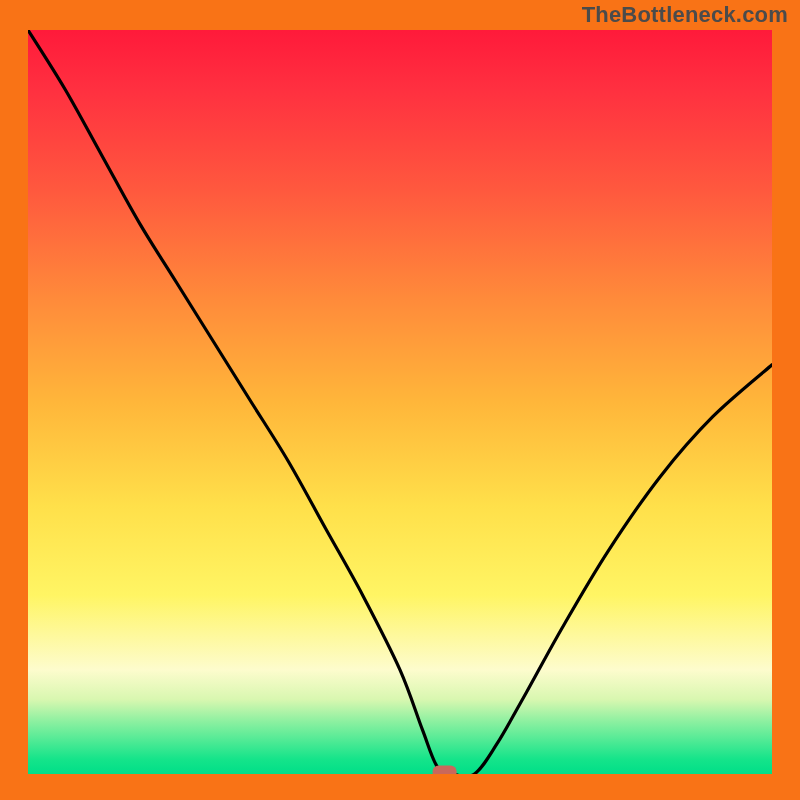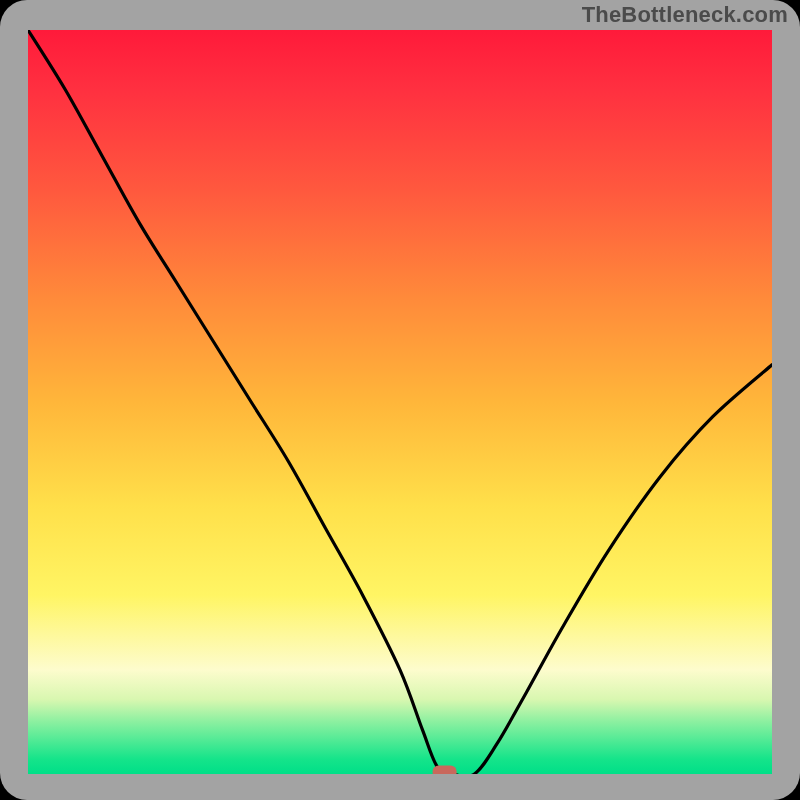--- a/index.html
+++ b/index.html
@@ -8,22 +8,21 @@
     width: 800px;
     height: 800px;
     background: #000;
     font-family: Arial, Helvetica, sans-serif;
     overflow: hidden;
   }
   .frame {
     position: relative;
     width: 800px;
     height: 800px;
-    background: #a3a3a3;
-    border-radius: 27px;
+    background: #f97316;
   }
   .watermark {
     position: absolute;
     top: 2px;
     right: 12px;
     color: #4b4b4b;
     font-size: 22px;
     font-weight: 600;
     letter-spacing: 0.2px;
     z-index: 5;

